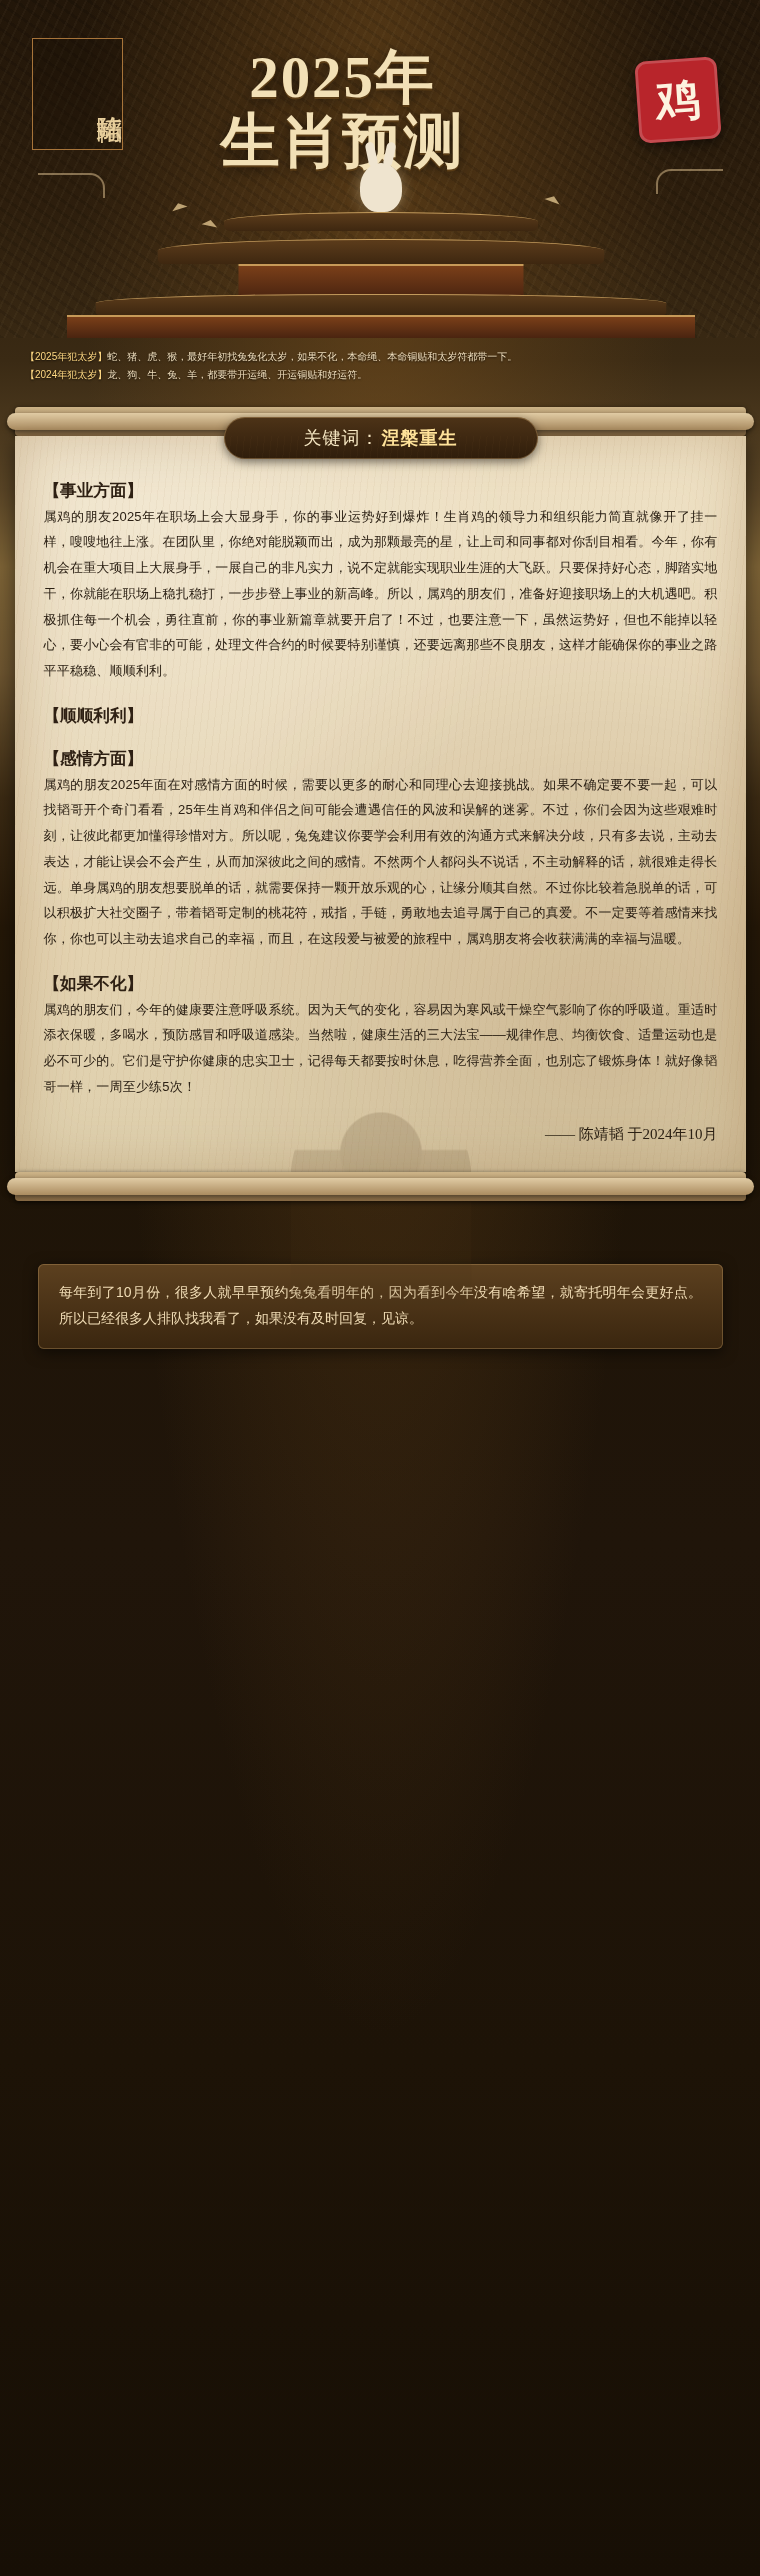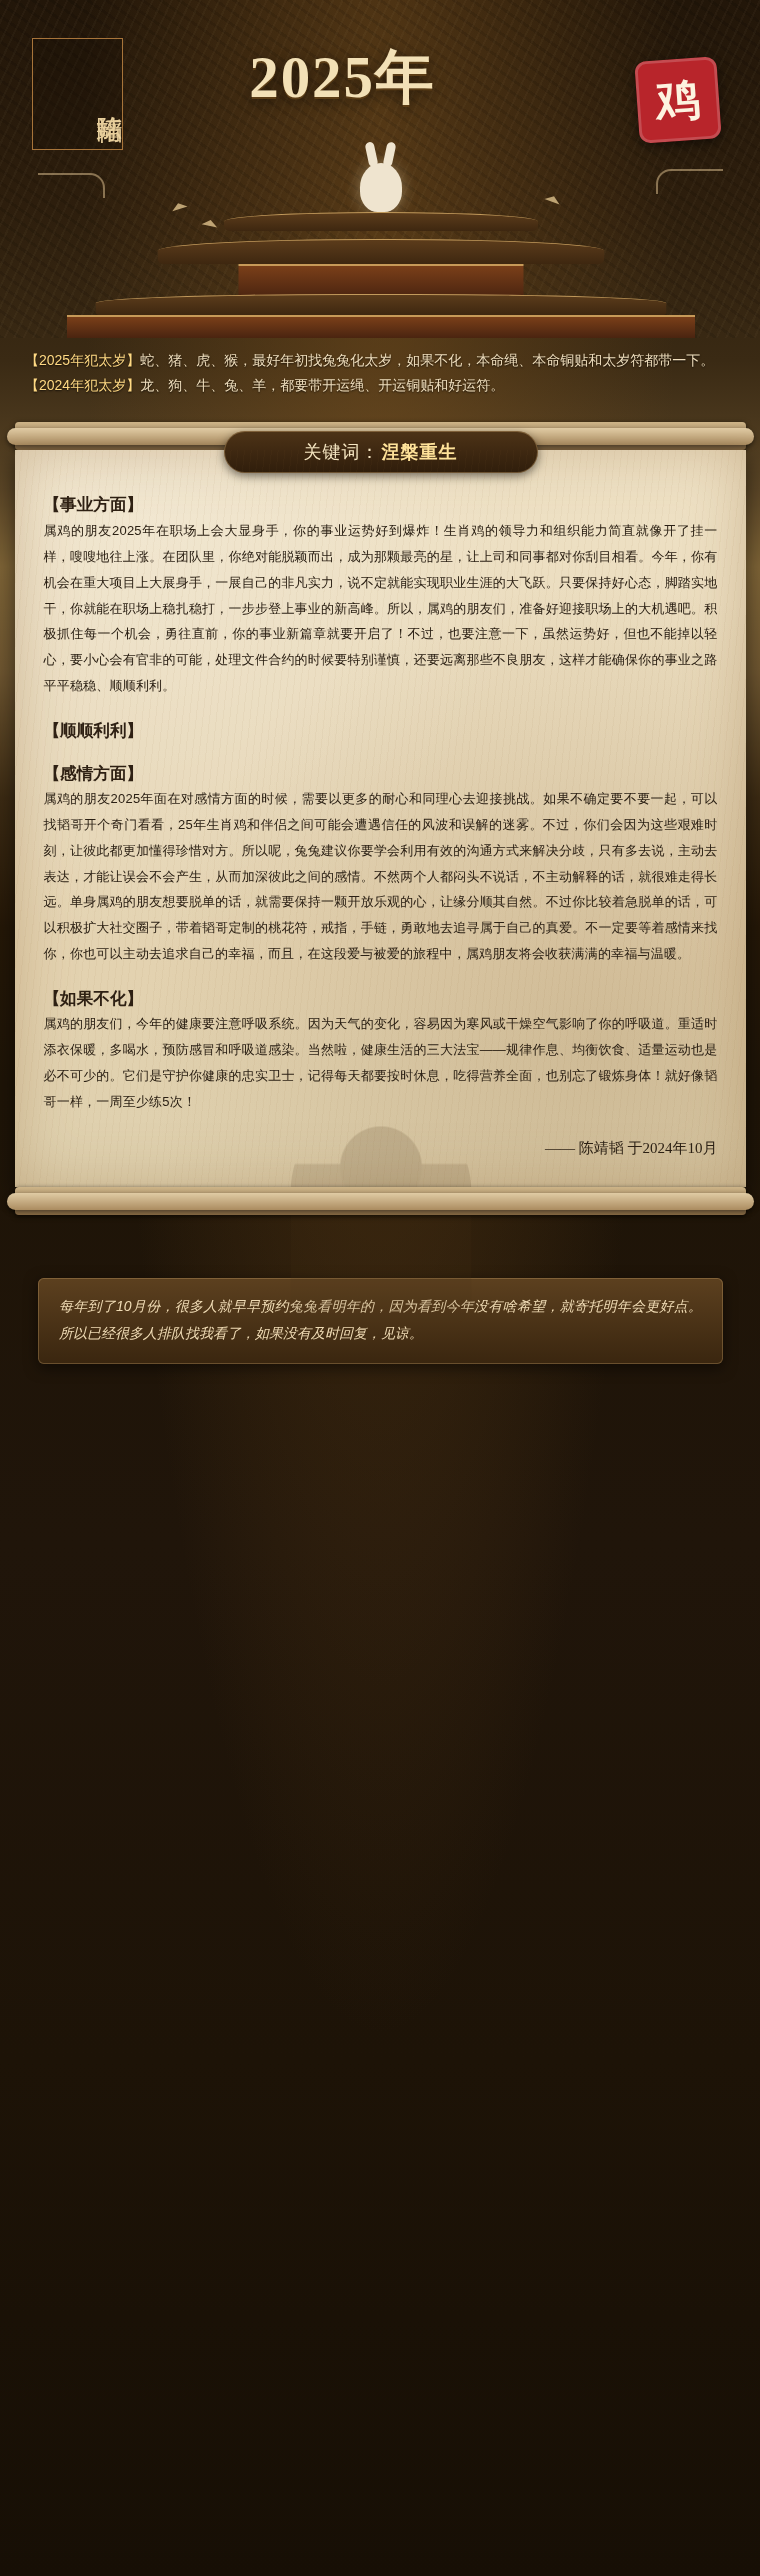--- a/index.html
+++ b/index.html
@@ -116,21 +116,21 @@
   .bird{
     position:absolute; width:0;height:0;
     border-left:8.6px solid transparent; border-right:8.6px solid transparent;
     border-bottom:6.7px solid rgba(235,205,150,.75);
   }
   
   .notes{
     position:relative;
     padding: 9.5px 25px 17px 25px;
     color:#f0dfbe;
-    font-size: 14px;
+    font-size: 10px;
     line-height: 1.85;
     font-family: "Liberation Sans", sans-serif;
     text-shadow: 0 1px 1.9px rgba(0,0,0,.7);
   }
   .notes .tag{ color:#ffd983; }
   
   .scroll-wrap{
     position:relative;
     margin: 5.7px 15px 0 15px;
     padding-bottom: 38px;
@@ -210,38 +210,38 @@
   .footer-note{
     margin: 25px 38px 0 38px;
     background: linear-gradient(180deg,#5c401f,#3a260f);
     border-radius: 5.7px;
     box-shadow: inset 0 0 0 1px rgba(214,175,115,.30), 0 3.8px 13.3px rgba(0,0,0,.5);
     padding: 15px 21px 17px 21px;
     color:#f0dcb5;
     font-size: 14px;
     line-height: 1.9;
     text-align: justify;
-    font-style: italic;
   }
   .bottom-space{ height: 143px; }
 </style>
 </head>
 <body>
 
 <div class="poster">
 
   <div class="hero">
     <div class="hero-texture"></div>
 
     <div class="stamp">
       <span>陈靖韬</span>
     </div>
 
     <div class="title-wrap">
       <div class="title-line">2025年</div>
+      <div class="title-line">生肖预测</div>
     </div>
 
     <div class="seal">
       <span>鸡</span>
     </div>
 
     <div class="temple">
       <div class="cloud" style="left:38px; top:5.7px;"></div>
       <div class="cloud" style="right:38px; top:1.9px; transform:scaleX(-1);"></div>
       <div class="bird" style="left:171px; top:36px; transform:rotate(-18deg);"></div>

